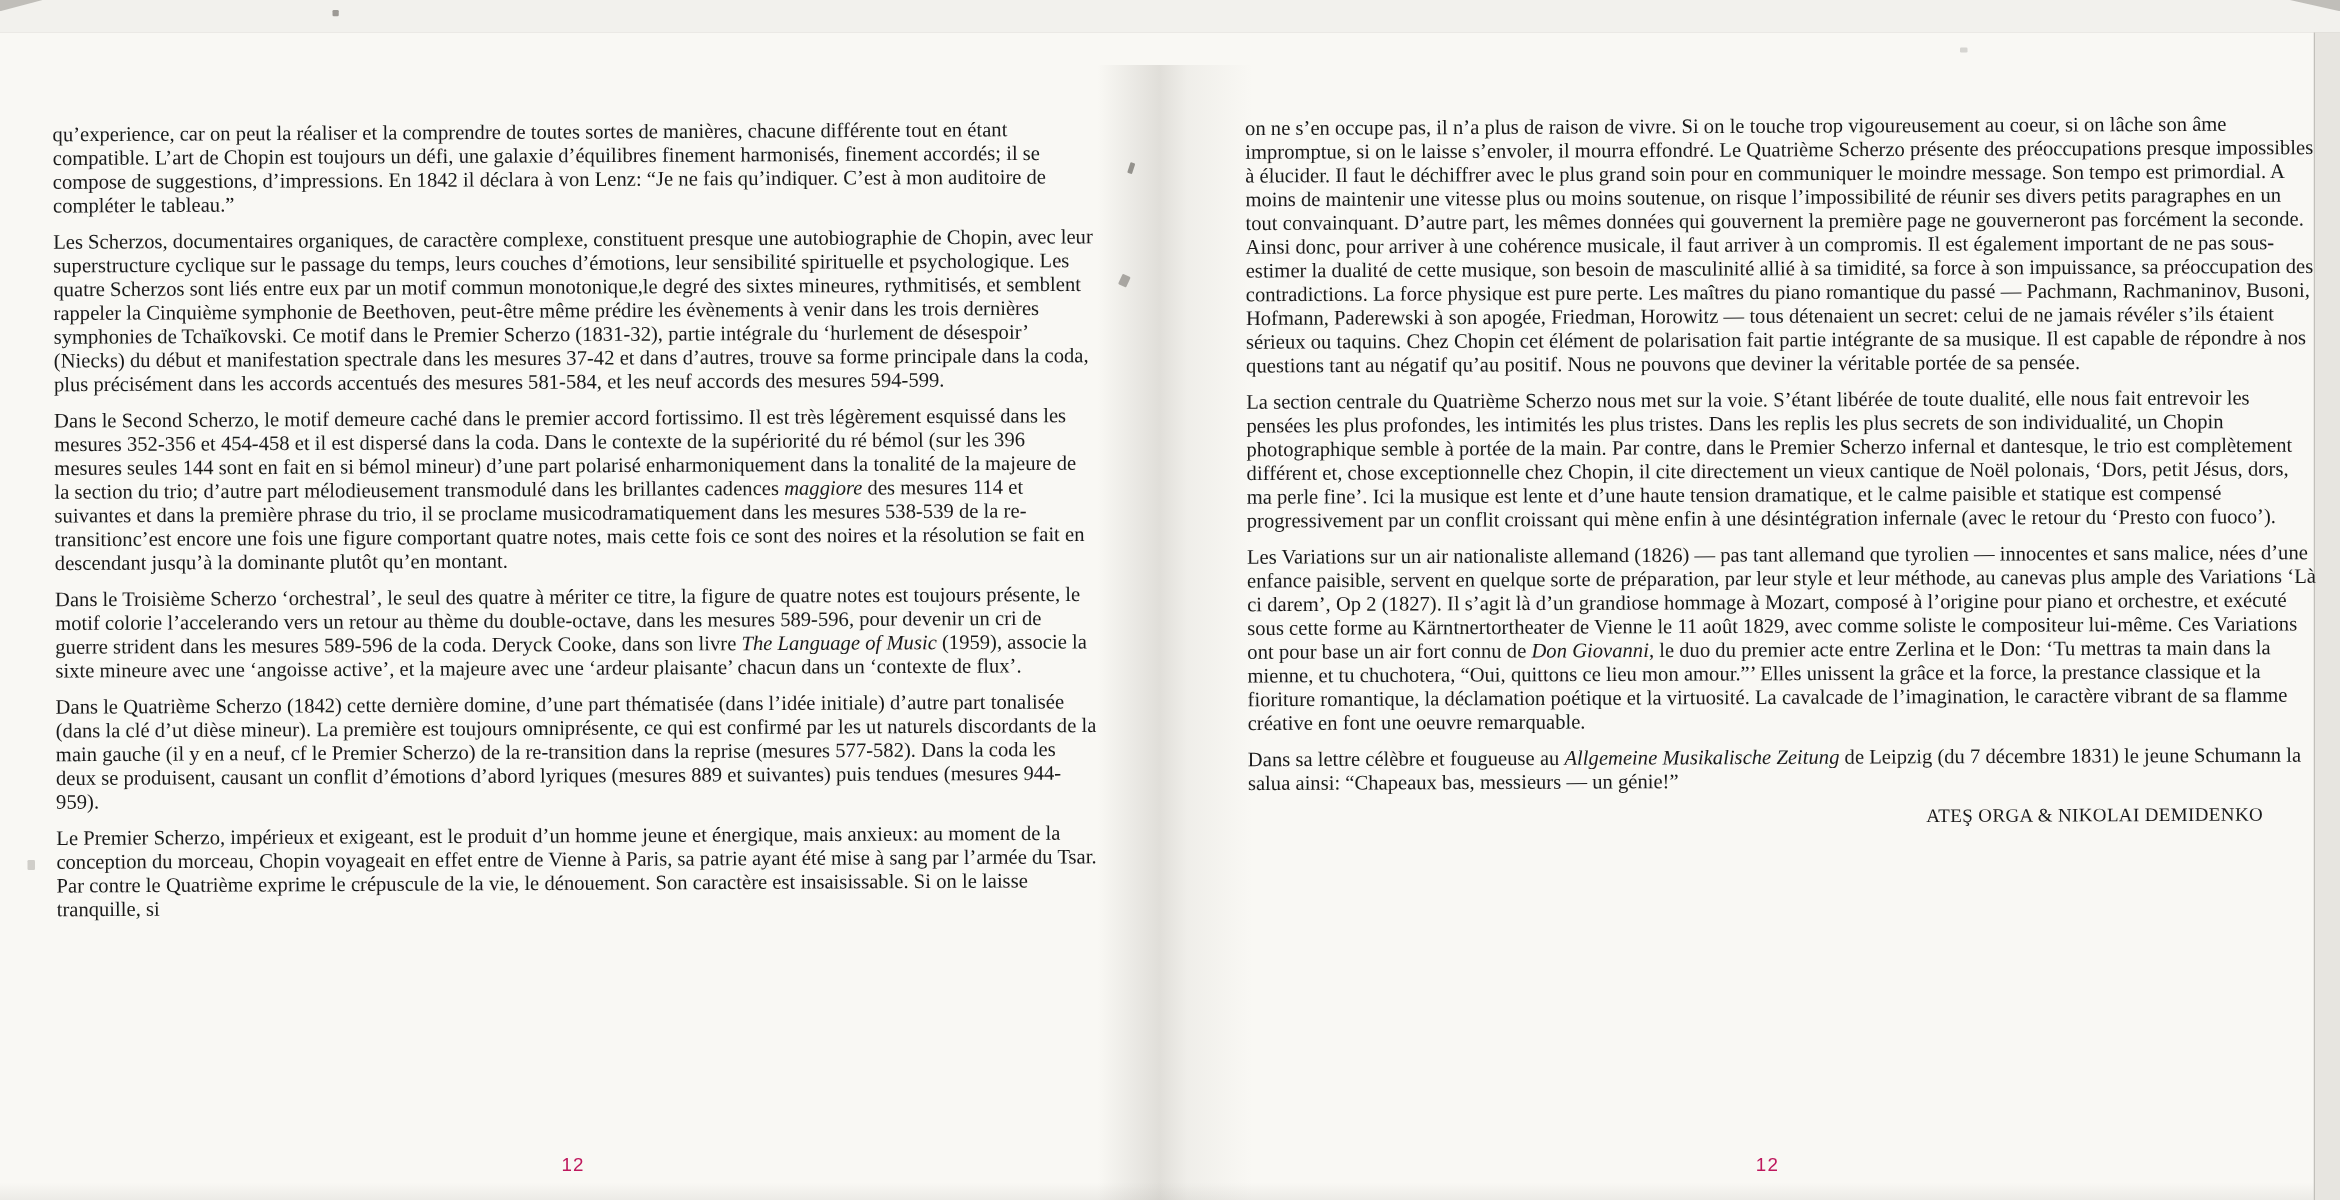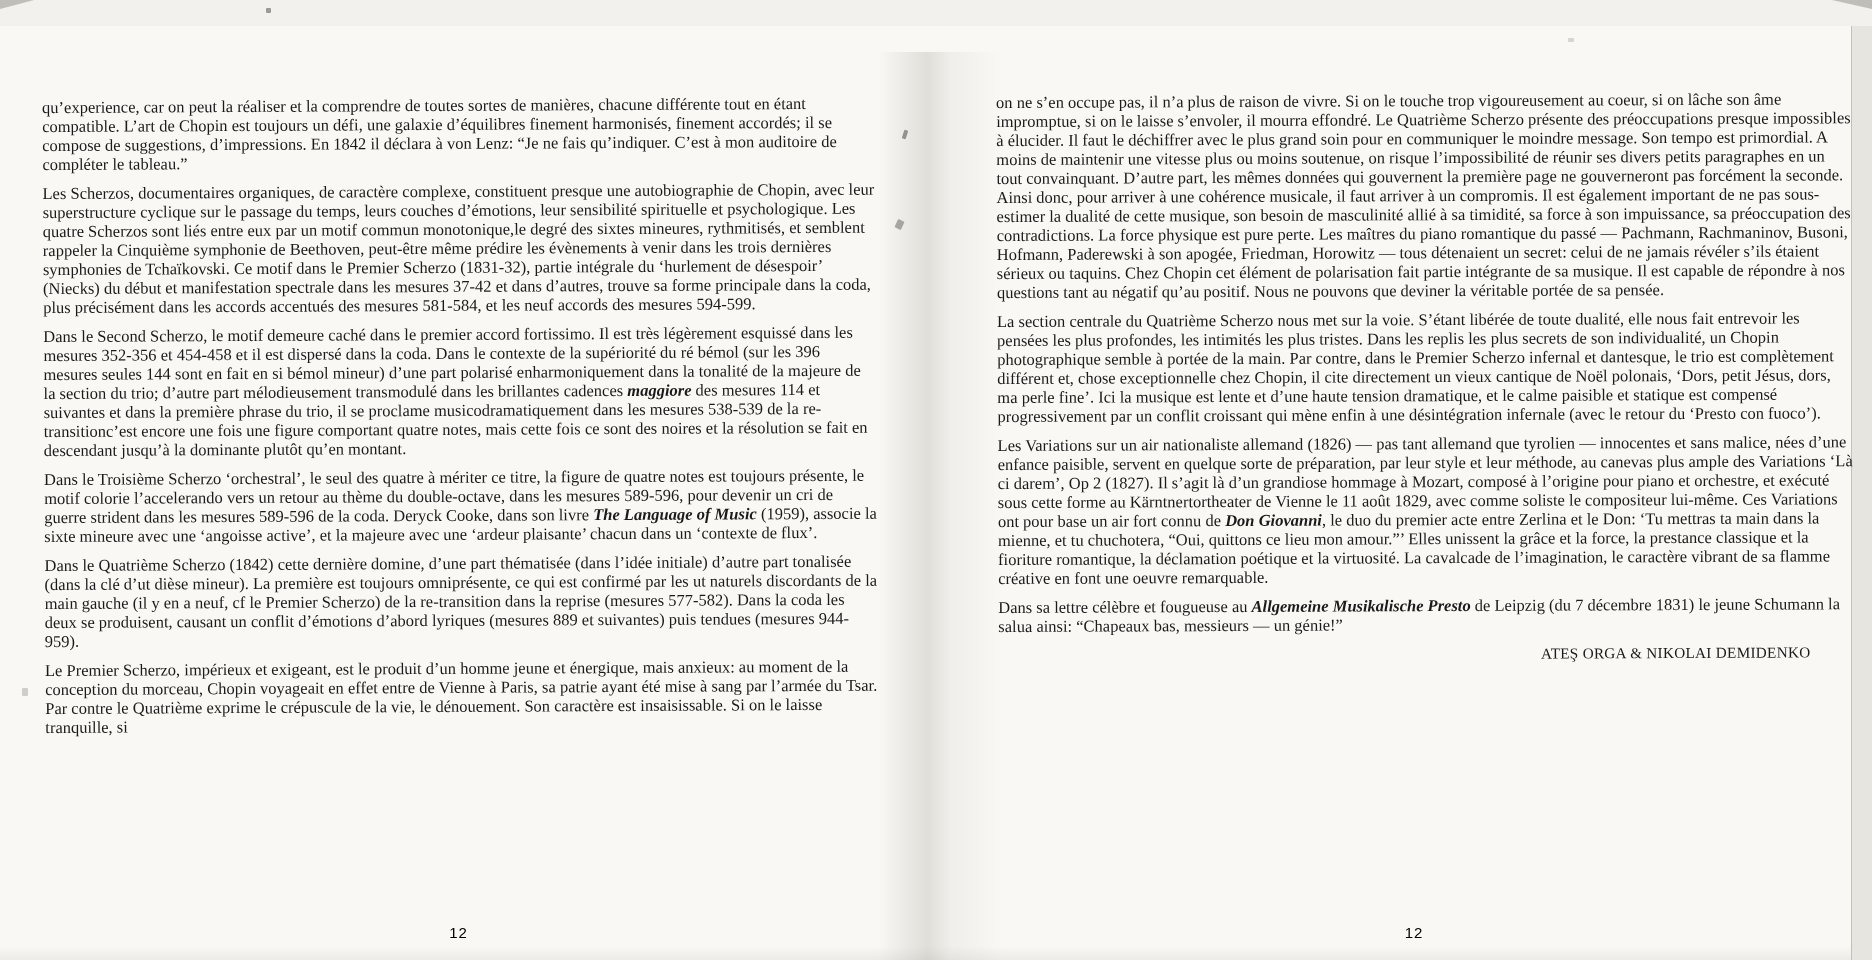--- a/index.html
+++ b/index.html
@@ -42,31 +42,31 @@
   .page-col {
     position:absolute;
     color:#1a1a1a;
     font-size:16.5px; line-height:19px;
     transform-origin:0 0;
   }
   .page-col.left  { left:42px;  top:98px; width:833px; transform:rotate(-0.30deg); }
   .page-col.right { left:996px; top:93px; width:856px; transform:rotate(-0.25deg); }
 
   .para { margin:0 0 10px 0; text-align:left; }
-  .para em { font-style:italic;font-weight:bold; }
+  .para em { font-style:italic; }
 
   .signature {
     text-align:right; padding-right:44px; margin-top:3px;
     font-size:15.2px; letter-spacing:0.3px; color:#1a1a1a; white-space:nowrap;
   }
 
   .pagenum {
     position:absolute; top:924px; text-align:center;
     font-family:"Liberation Sans", sans-serif;
-    font-size:15px; color:#000000; letter-spacing:1px;
+    font-size:15px; color:#be185d; letter-spacing:1px;
   }
   .pagenum.left  { left:42px;  width:833px; }
   .pagenum.right { left:996px; width:836px; }
 
   .speck { position:absolute; background:#6f6c66; border-radius:1px; }
   .speck.s1 { left:266px;  top:8px;   width:5px; height:5px; opacity:.65; }
   .speck.s2 { left:903px;  top:130px; width:4px; height:9px; transform:rotate(18deg); opacity:.7; }
   .speck.s3 { left:896px;  top:220px; width:7px; height:9px; transform:rotate(25deg); opacity:.55; }
   .speck.s4 { left:22px;   top:688px; width:6px; height:8px; opacity:.3; }
   .speck.s5 { left:1568px; top:38px;  width:6px; height:4px; opacity:.25; }
@@ -93,21 +93,21 @@
       <p class="para"><span>Dans le Quatrième Scherzo (1842) cette dernière domine, d’une part thématisée (dans l’idée initiale) d’autre part tonalisée (dans la clé d’ut dièse mineur). La première est toujours omniprésente, ce qui est confirmé par les ut naturels discordants de la main gauche (il y en a neuf, cf le Premier Scherzo) de la re-transition dans la reprise (mesures 577-582). Dans la coda les deux se produisent, causant un conflit d’émotions d’abord lyriques (mesures 889 et suivantes) puis tendues (mesures 944-959).</span></p>
       <p class="para"><span>Le Premier Scherzo, impérieux et exigeant, est le produit d’un homme jeune et énergique, mais anxieux: au moment de la conception du morceau, Chopin voyageait en effet entre de Vienne à Paris, sa patrie ayant été mise à sang par l’armée du Tsar. Par contre le Quatrième exprime le crépuscule de la vie, le dénouement. Son caractère est insaisissable. Si on le laisse tranquille, si</span></p>
     </div>
 </section>
 
 <section class="page-col right">
   <div>
       <p class="para"><span>on ne s’en occupe pas, il n’a plus de raison de vivre. Si on le touche trop vigoureusement au coeur, si on lâche son âme impromptue, si on le laisse s’envoler, il mourra effondré. Le Quatrième Scherzo présente des préoccupations presque impossibles à élucider. Il faut le déchiffrer avec le plus grand soin pour en communiquer le moindre message. Son tempo est primordial. A moins de maintenir une vitesse plus ou moins soutenue, on risque l’impossibilité de réunir ses divers petits paragraphes en un tout convainquant. D’autre part, les mêmes données qui gouvernent la première page ne gouverneront pas forcément la seconde. Ainsi donc, pour arriver à une cohérence musicale, il faut arriver à un compromis. Il est également important de ne pas sous-estimer la dualité de cette musique, son besoin de masculinité allié à sa timidité, sa force à son impuissance, sa préoccupation des contradictions. La force physique est pure perte. Les maîtres du piano romantique du passé — Pachmann, Rachmaninov, Busoni, Hofmann, Paderewski à son apogée, Friedman, Horowitz — tous détenaient un secret: celui de ne jamais révéler s’ils étaient sérieux ou taquins. Chez Chopin cet élément de polarisation fait partie intégrante de sa musique. Il est capable de répondre à nos questions tant au négatif qu’au positif. Nous ne pouvons que deviner la véritable portée de sa pensée.</span></p>
       <p class="para"><span>La section centrale du Quatrième Scherzo nous met sur la voie. S’étant libérée de toute dualité, elle nous fait entrevoir les pensées les plus profondes, les intimités les plus tristes. Dans les replis les plus secrets de son individualité, un Chopin photographique semble à portée de la main. Par contre, dans le Premier Scherzo infernal et dantesque, le trio est complètement différent et, chose exceptionnelle chez Chopin, il cite directement un vieux cantique de Noël polonais, ‘Dors, petit Jésus, dors, ma perle fine’. Ici la musique est lente et d’une haute tension dramatique, et le calme paisible et statique est compensé progressivement par un conflit croissant qui mène enfin à une désintégration infernale (avec le retour du ‘Presto con fuoco’).</span></p>
       <p class="para"><span>Les Variations sur un air nationaliste allemand (1826) — pas tant allemand que tyrolien — innocentes et sans malice, nées d’une enfance paisible, servent en quelque sorte de préparation, par leur style et leur méthode, au canevas plus ample des Variations ‘Là ci darem’, Op 2 (1827). Il s’agit là d’un grandiose hommage à Mozart, composé à l’origine pour piano et orchestre, et exécuté sous cette forme au Kärntnertortheater de Vienne le 11 août 1829, avec comme soliste le compositeur lui-même. Ces Variations ont pour base un air fort connu de </span><em>Don Giovanni</em><span>, le duo du premier acte entre Zerlina et le Don: ‘Tu mettras ta main dans la mienne, et tu chuchotera, “Oui, quittons ce lieu mon amour.”’ Elles unissent la grâce et la force, la prestance classique et la fioriture romantique, la déclamation poétique et la virtuosité. La cavalcade de l’imagination, le caractère vibrant de sa flamme créative en font une oeuvre remarquable.</span></p>
-      <p class="para"><span>Dans sa lettre célèbre et fougueuse au </span><em>Allgemeine Musikalische Presto</em><span> de Leipzig (du 7 décembre 1831) le jeune Schumann la salua ainsi: “Chapeaux bas, messieurs — un génie!”</span></p>
+      <p class="para"><span>Dans sa lettre célèbre et fougueuse au </span><em>Allgemeine Musikalische Zeitung</em><span> de Leipzig (du 7 décembre 1831) le jeune Schumann la salua ainsi: “Chapeaux bas, messieurs — un génie!”</span></p>
     </div>
   <div class="signature">ATEŞ ORGA &amp; NIKOLAI DEMIDENKO</div>
 </section>
 
 <div class="pagenum left">12</div>
 <div class="pagenum right">12</div>
 
 <div class="speck s1"></div>
 <div class="speck s2"></div>
 <div class="speck s3"></div>

